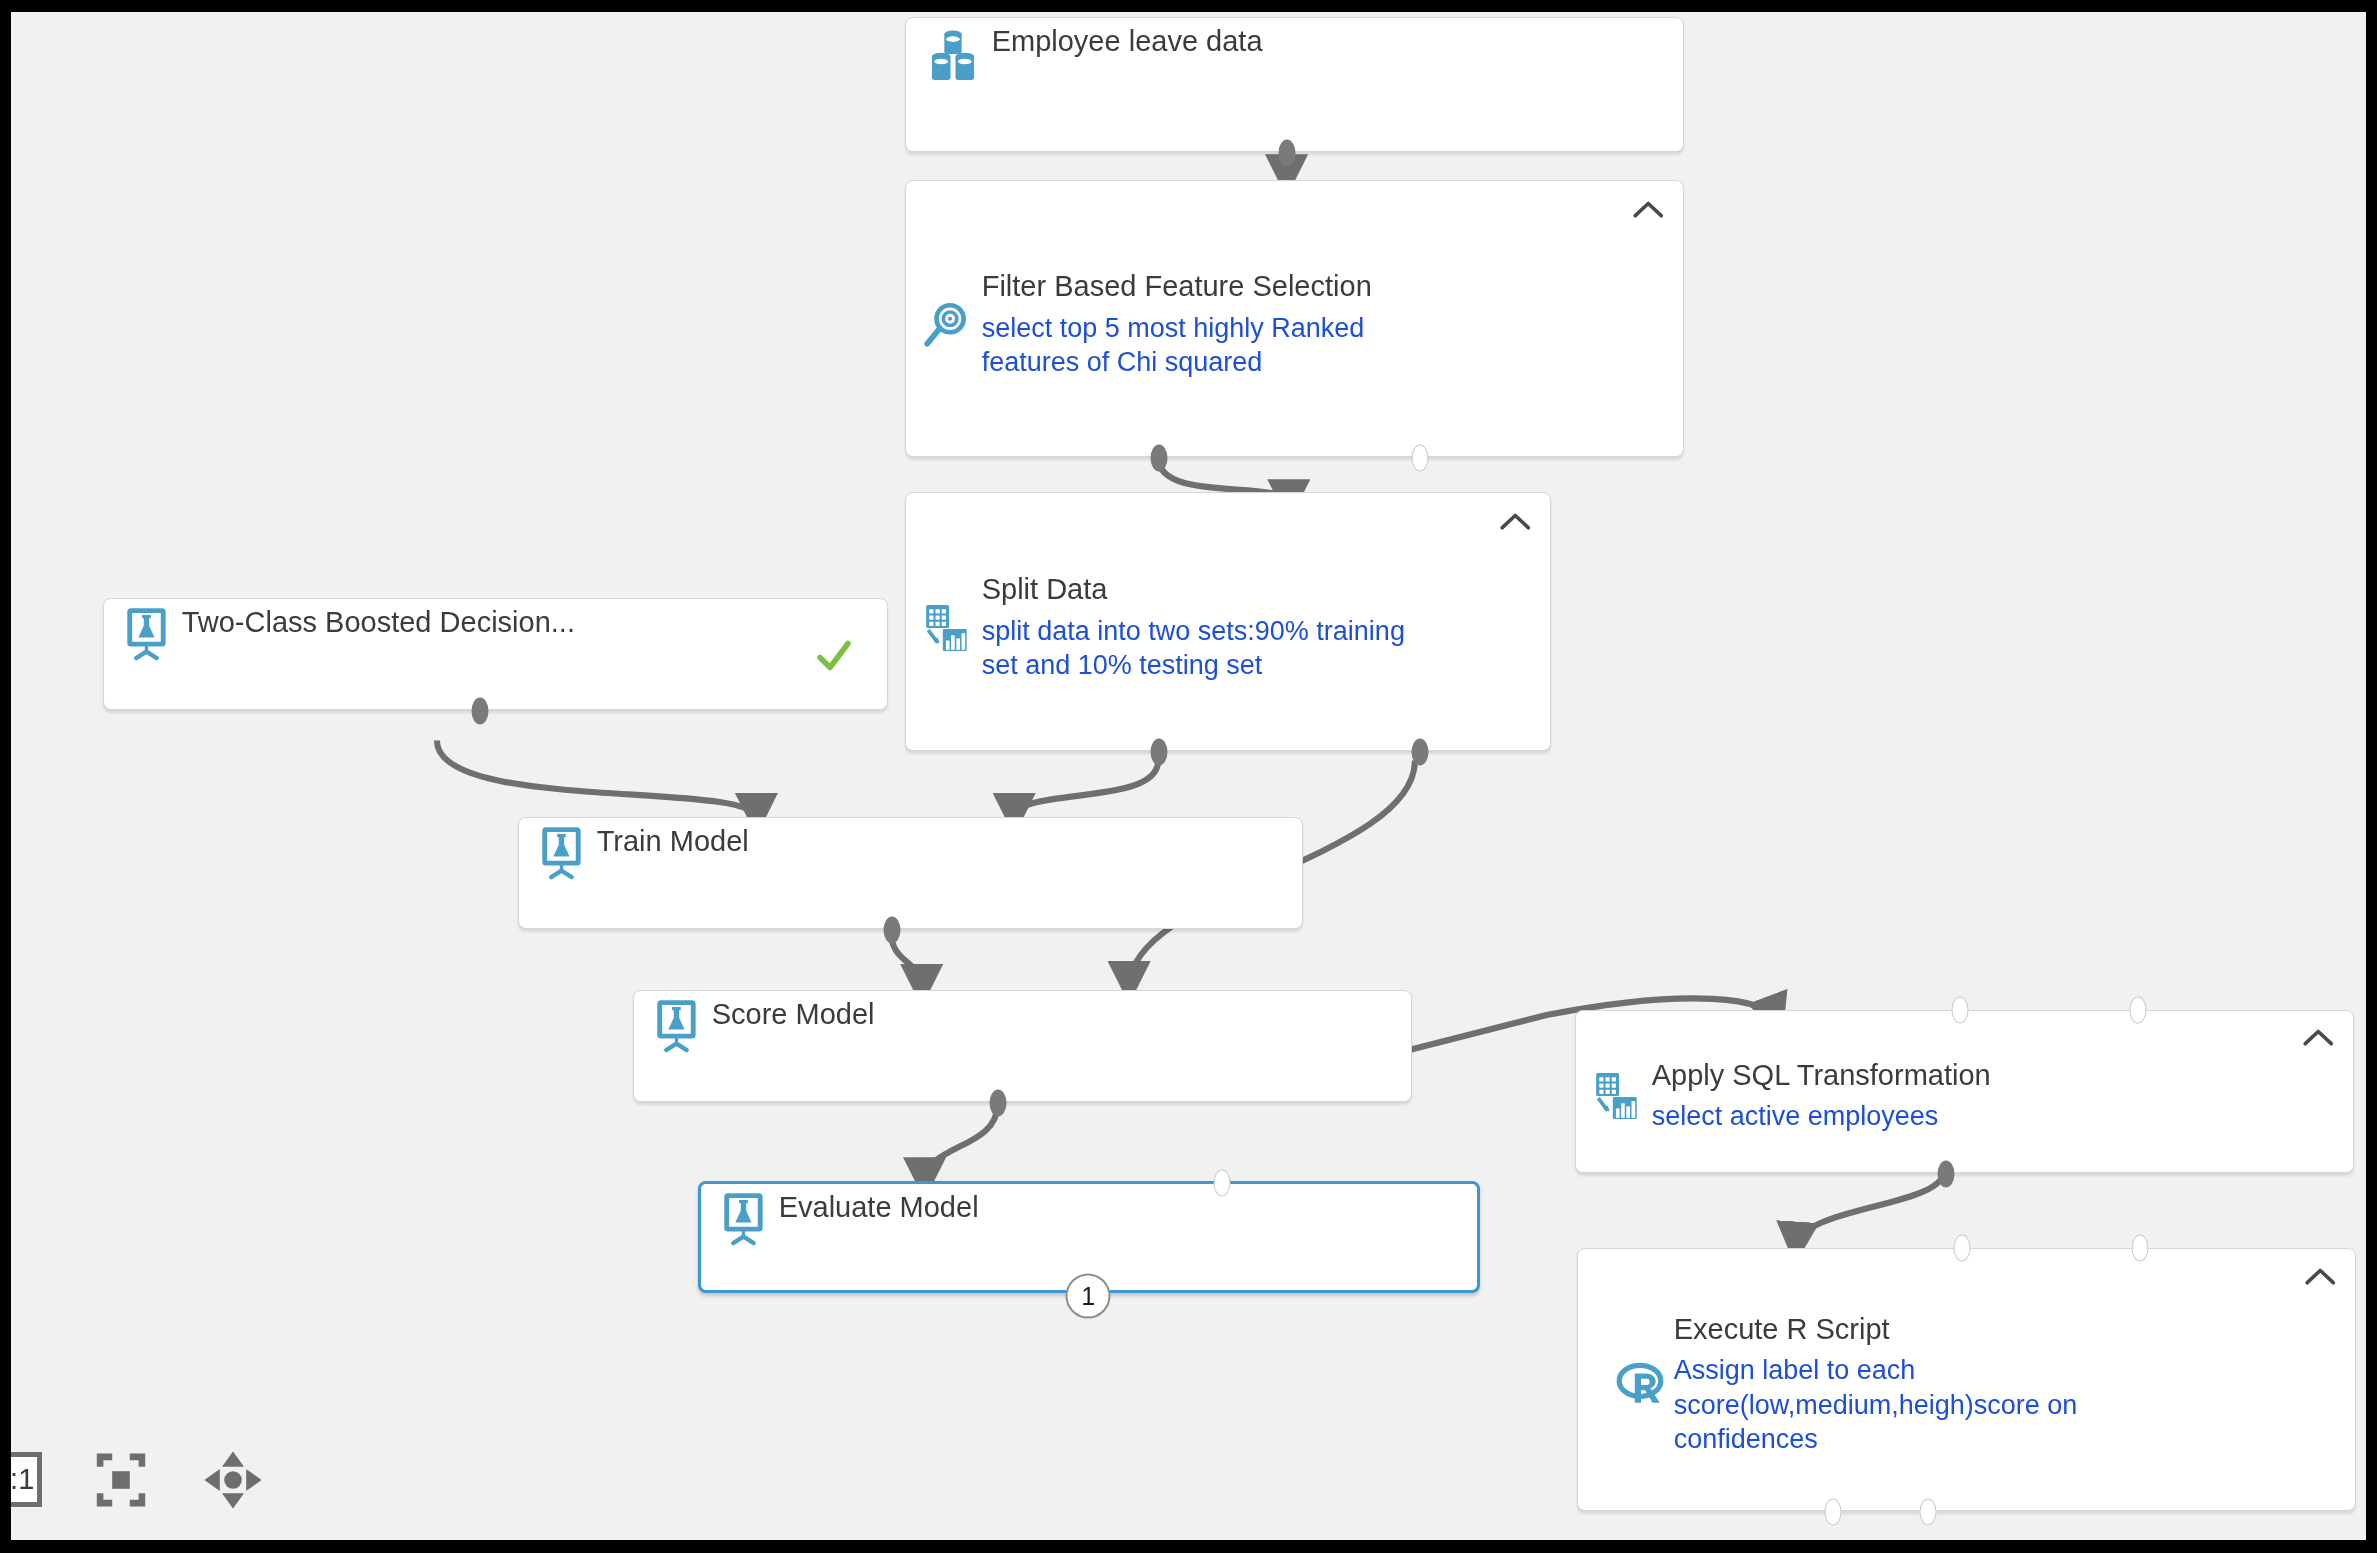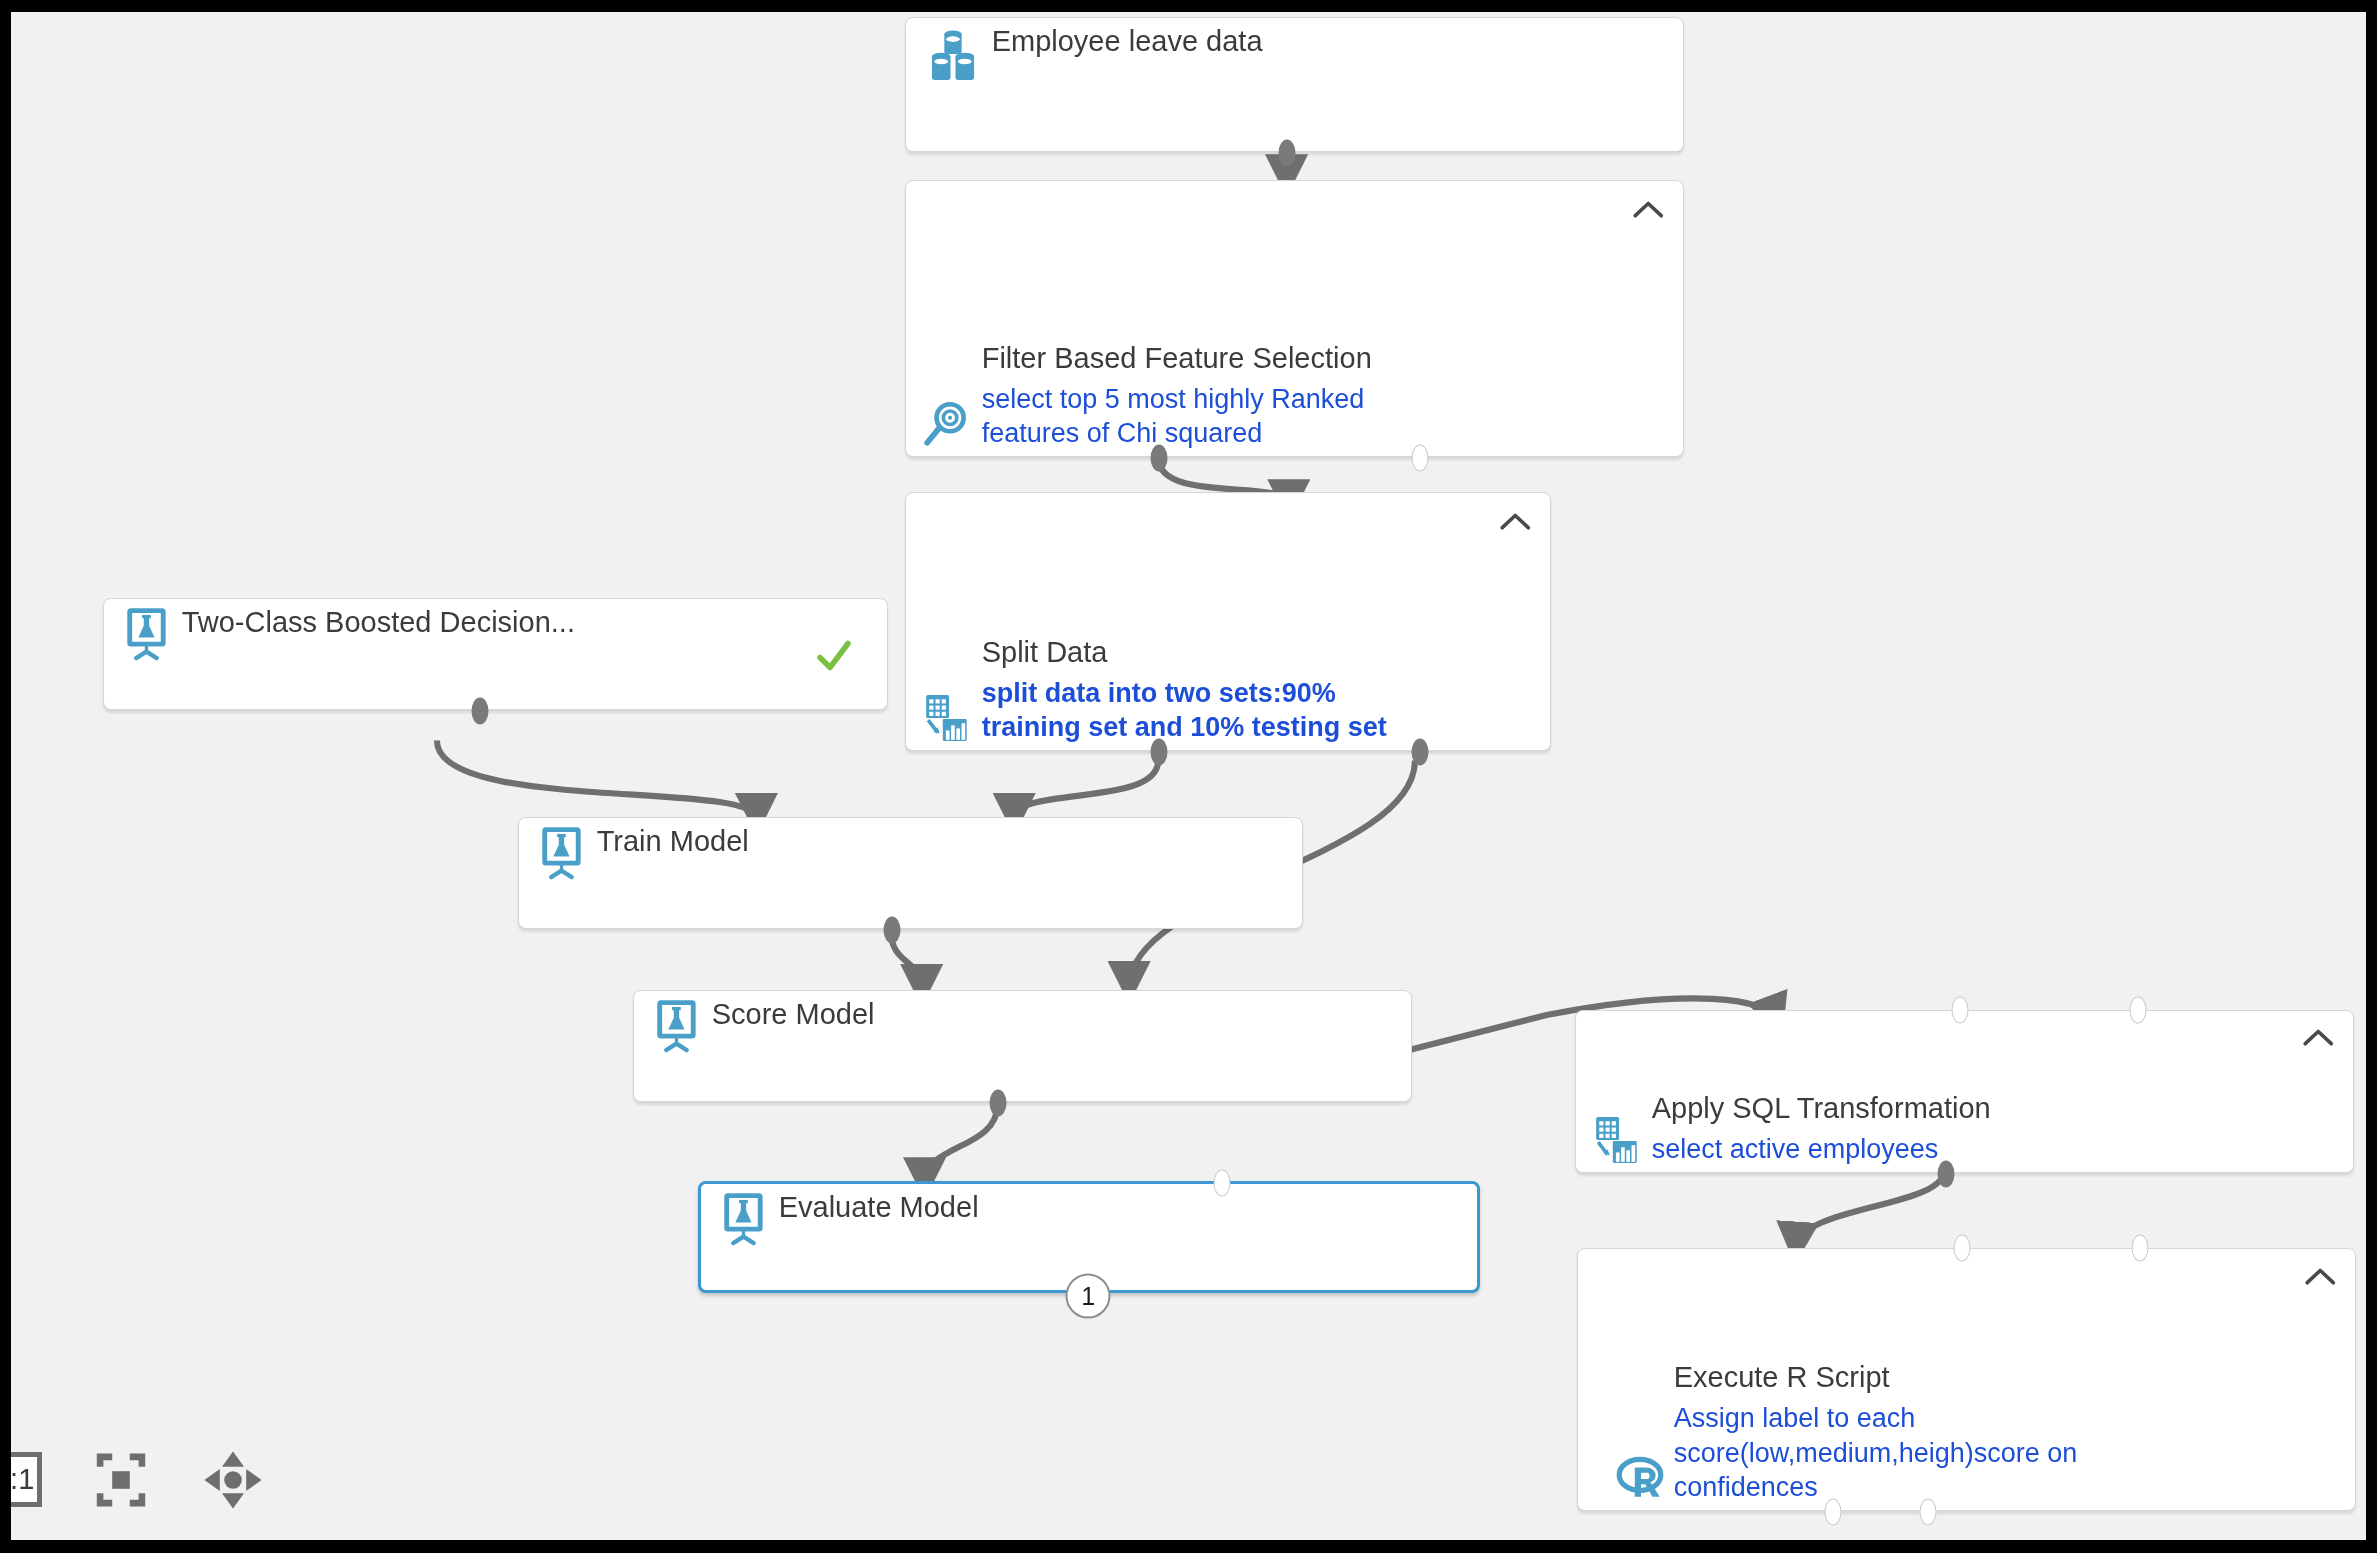--- a/index.html
+++ b/index.html
@@ -38,21 +38,21 @@
     border-radius: 7.8px;
     box-shadow: 0 2.2px 2.8px rgba(0,0,0,0.10);
   }
   .module.selected {
     border: 3.4px solid #3c97d3;
     box-shadow: 0 2.2px 3.9px rgba(0,0,0,0.18);
   }
   .module-body {
     position: relative;
     display: flex;
-    align-items: flex-end;
+    align-items: center;
     padding: 17px 13.5px 5.6px 15.7px;
     height: 100%;
   }
   .module.compact .module-body { align-items: flex-start; padding-top: 5.6px; }
 
   .m-icon {
     flex: 0 0 auto;
     width: 52px; height: 54px;
     margin-right: 7.8px;
     position: relative;
@@ -232,21 +232,21 @@
             <g fill="#ffffff">
               <rect x="46" y="74" width="7" height="18"></rect>
               <rect x="56" y="64" width="7" height="28"></rect>
               <rect x="66" y="70" width="7" height="22"></rect>
               <rect x="76" y="60" width="7" height="32"></rect>
             </g>
           </svg>
         </div>
         <div class="m-text">
           <div class="m-title">Split Data</div>
-          <div class="m-comment" style="max-width:454px;font-weight:bold;">split data into two sets:90% training set and 10% testing set</div>
+          <div class="m-comment" style="max-width:454px;">split data into two sets:90% training set and 10% testing set</div>
         </div>
         <div class="m-chev">
           <svg viewBox="0 0 40 26" width="32.5" height="22.4">
             <polyline points="4,21 20,6 36,21" fill="none" stroke="#4a4a4a" stroke-width="4.5" stroke-linecap="round" stroke-linejoin="round"></polyline>
           </svg>
         </div>
       </div>
       <div class="port filled" style="left:253px; top:259px;"></div>
       <div class="port filled" style="left:514px; top:259px;"></div>
     </div>

